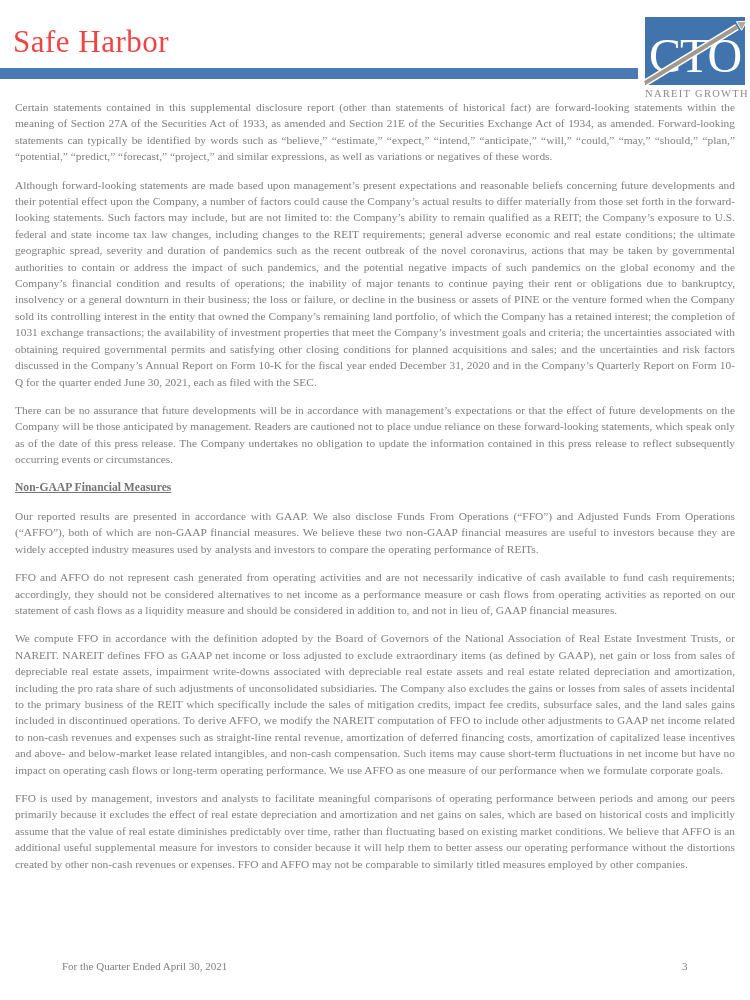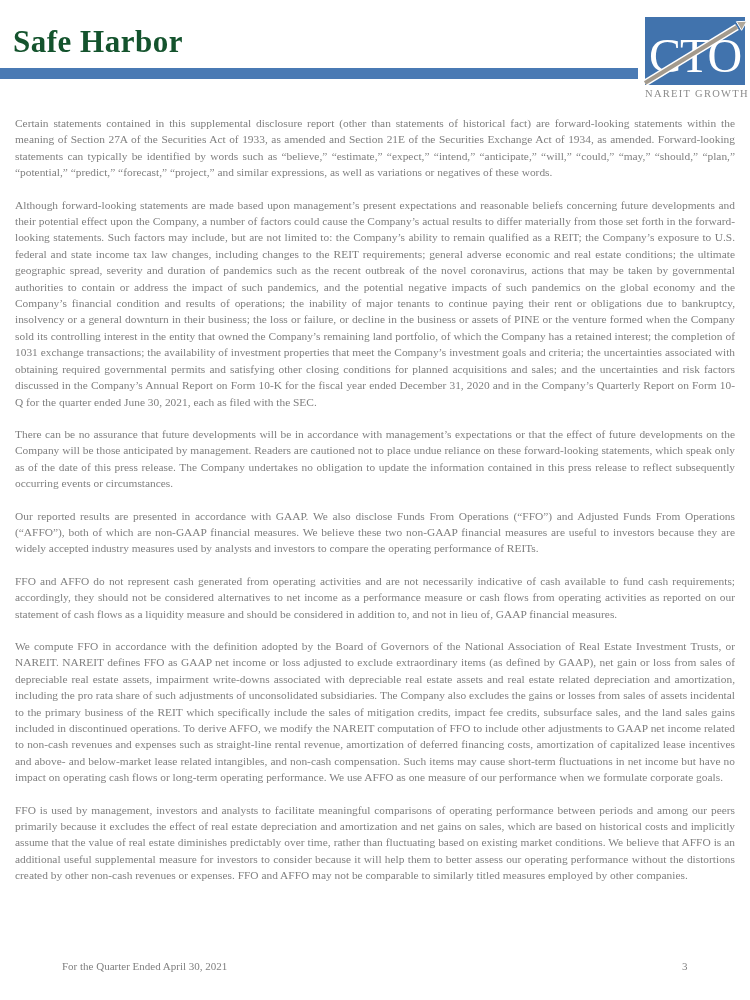--- a/index.html
+++ b/index.html
@@ -10,22 +10,22 @@
     background: #ffffff;
     font-family: "Liberation Serif", serif;
     overflow: hidden;
   }
   .page-title {
     position: absolute;
     left: 13px;
     top: 24px;
     margin: 0;
     font-size: 31px;
-    font-weight: 700;
-    color: #14532d;
+    font-weight: 400;
+    color: #ef4444;
     letter-spacing: 0.5px;
     font-family: "Liberation Serif", serif;
   }
   .title-bar {
     position: absolute;
     left: 0;
     top: 68px;
     width: 638px;
     height: 11px;
     background: #4a7ab4;
@@ -46,21 +46,21 @@
     white-space: nowrap;
     font-family: "Liberation Serif", serif;
   }
   .content {
     position: absolute;
     left: 15px;
     top: 99px;
     width: 720px;
   }
   .para {
-    margin: 16px 0 12px 0;
+    margin: 0 0 12px 0;
     font-size: 11.4px;
     line-height: 16.4px;
     text-align: justify;
     color: #7f7f7f;
   }
   .section-heading {
     margin: 2px 0 12px 0;
     font-size: 11.6px;
     line-height: 16.4px;
     font-weight: bold;
@@ -101,20 +101,21 @@
         <polygon points="101.7,4.3 96.6,13.3 91.4,4.7" fill="#b0a89b" stroke="#ffffff" stroke-width="1"></polygon>
       </g>
     </svg>
     <div class="logo-subtitle">NAREIT GROWTH</div>
   </div>
 
   <div class="content">
     <p class="para">Certain statements contained in this supplemental disclosure report (other than statements of historical fact) are forward-looking statements within the meaning of Section 27A of the Securities Act of 1933, as amended and Section 21E of the Securities Exchange Act of 1934, as amended. Forward-looking statements can typically be identified by words such as “believe,” “estimate,” “expect,” “intend,” “anticipate,” “will,” “could,” “may,” “should,” “plan,” “potential,” “predict,” “forecast,” “project,” and similar expressions, as well as variations or negatives of these words.</p>
     <p class="para">Although forward-looking statements are made based upon management’s present expectations and reasonable beliefs concerning future developments and their potential effect upon the Company, a number of factors could cause the Company’s actual results to differ materially from those set forth in the forward-looking statements. Such factors may include, but are not limited to: the Company’s ability to remain qualified as a REIT; the Company’s exposure to U.S. federal and state income tax law changes, including changes to the REIT requirements; general adverse economic and real estate conditions; the ultimate geographic spread, severity and duration of pandemics such as the recent outbreak of the novel coronavirus, actions that may be taken by governmental authorities to contain or address the impact of such pandemics, and the potential negative impacts of such pandemics on the global economy and the Company’s financial condition and results of operations; the inability of major tenants to continue paying their rent or obligations due to bankruptcy, insolvency or a general downturn in their business; the loss or failure, or decline in the business or assets of PINE or the venture formed when the Company sold its controlling interest in the entity that owned the Company’s remaining land portfolio, of which the Company has a retained interest; the completion of 1031 exchange transactions; the availability of investment properties that meet the Company’s investment goals and criteria; the uncertainties associated with obtaining required governmental permits and satisfying other closing conditions for planned acquisitions and sales; and the uncertainties and risk factors discussed in the Company’s Annual Report on Form 10-K for the fiscal year ended December 31, 2020 and in the Company’s Quarterly Report on Form 10-Q for the quarter ended June 30, 2021, each as filed with the SEC.</p>
     <p class="para">There can be no assurance that future developments will be in accordance with management’s expectations or that the effect of future developments on the Company will be those anticipated by management. Readers are cautioned not to place undue reliance on these forward-looking statements, which speak only as of the date of this press release. The Company undertakes no obligation to update the information contained in this press release to reflect subsequently occurring events or circumstances.</p>
+    <h2 class="section-heading">Non-GAAP Financial Measures</h2>
     <p class="para">Our reported results are presented in accordance with GAAP. We also disclose Funds From Operations (“FFO”) and Adjusted Funds From Operations (“AFFO”), both of which are non-GAAP financial measures. We believe these two non-GAAP financial measures are useful to investors because they are widely accepted industry measures used by analysts and investors to compare the operating performance of REITs.</p>
     <p class="para">FFO and AFFO do not represent cash generated from operating activities and are not necessarily indicative of cash available to fund cash requirements; accordingly, they should not be considered alternatives to net income as a performance measure or cash flows from operating activities as reported on our statement of cash flows as a liquidity measure and should be considered in addition to, and not in lieu of, GAAP financial measures.</p>
     <p class="para">We compute FFO in accordance with the definition adopted by the Board of Governors of the National Association of Real Estate Investment Trusts, or NAREIT. NAREIT defines FFO as GAAP net income or loss adjusted to exclude extraordinary items (as defined by GAAP), net gain or loss from sales of depreciable real estate assets, impairment write-downs associated with depreciable real estate assets and real estate related depreciation and amortization, including the pro rata share of such adjustments of unconsolidated subsidiaries. The Company also excludes the gains or losses from sales of assets incidental to the primary business of the REIT which specifically include the sales of mitigation credits, impact fee credits, subsurface sales, and the land sales gains included in discontinued operations. To derive AFFO, we modify the NAREIT computation of FFO to include other adjustments to GAAP net income related to non-cash revenues and expenses such as straight-line rental revenue, amortization of deferred financing costs, amortization of capitalized lease incentives and above- and below-market lease related intangibles, and non-cash compensation. Such items may cause short-term fluctuations in net income but have no impact on operating cash flows or long-term operating performance. We use AFFO as one measure of our performance when we formulate corporate goals.</p>
     <p class="para">FFO is used by management, investors and analysts to facilitate meaningful comparisons of operating performance between periods and among our peers primarily because it excludes the effect of real estate depreciation and amortization and net gains on sales, which are based on historical costs and implicitly assume that the value of real estate diminishes predictably over time, rather than fluctuating based on existing market conditions. We believe that AFFO is an additional useful supplemental measure for investors to consider because it will help them to better assess our operating performance without the distortions created by other non-cash revenues or expenses. FFO and AFFO may not be comparable to similarly titled measures employed by other companies.</p>
   </div>
 
   <div class="footer-left">For the Quarter Ended April 30, 2021</div>
   <div class="footer-page">3</div>
 
 </div>

